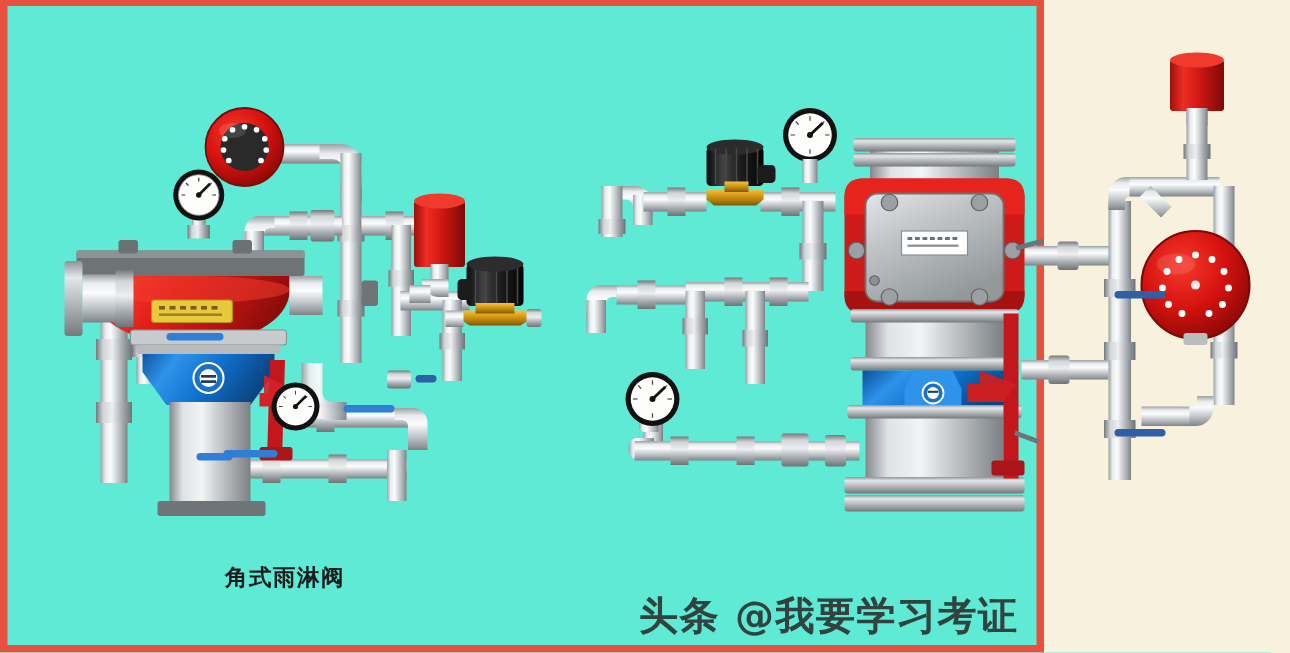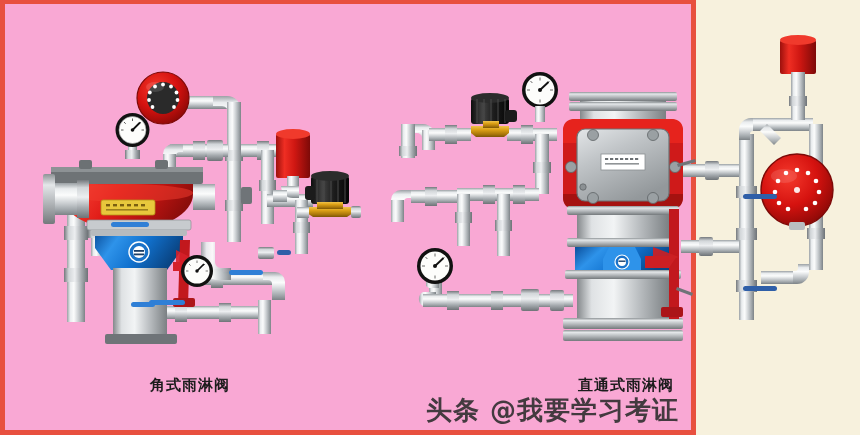--- a/index.html
+++ b/index.html
@@ -3,21 +3,21 @@
 <meta charset="utf-8">
 <style>
   html,body{margin:0;padding:0;}
   body{
     width:860px;height:435px;overflow:hidden;
     background:#f7f1dd;
     font-family:"Liberation Sans","DejaVu Sans",sans-serif;
   }
   #frame{
     position:relative;width:696px;height:435px;
-    background:#f9a8d4;
+    background:#5eead4;
     box-sizing:border-box;
     border-left:5px solid #e8503f;
     border-right:5px solid #e8503f;
     border-top:4px solid #e8503f;
     border-bottom:5px solid #e8503f;
   }
   #stage{position:absolute;left:0;top:0;width:850px;height:426px;}
   .caption{
     position:absolute;
     font-family:"DejaVu Sans","Liberation Sans",sans-serif;
@@ -538,17 +538,16 @@
         <rect x="406" y="186" width="46" height="13" fill="url(#pipeH)"></rect>
         <rect x="420" y="183" width="12" height="19" fill="url(#collarH)"></rect>
         <path d="M406 186 h-10 a10 10 0 0 0 -10 10 v14 h13 v-12 a4 4 0 0 1 4 -4 h3 z" fill="url(#pipeH)"></path>
         <rect x="386" y="196" width="13" height="22" fill="url(#pipeV)"></rect>
       </g>
     </g>
   </svg>
 
   <div class="caption" id="caption-left">角式雨淋阀</div>
 
-  <div class="caption" id="caption-right">直通式雨淋阀</div>
 
   <div id="watermark">头条 @我要学习考证</div>
 
 </div>
 
 </body></html>

